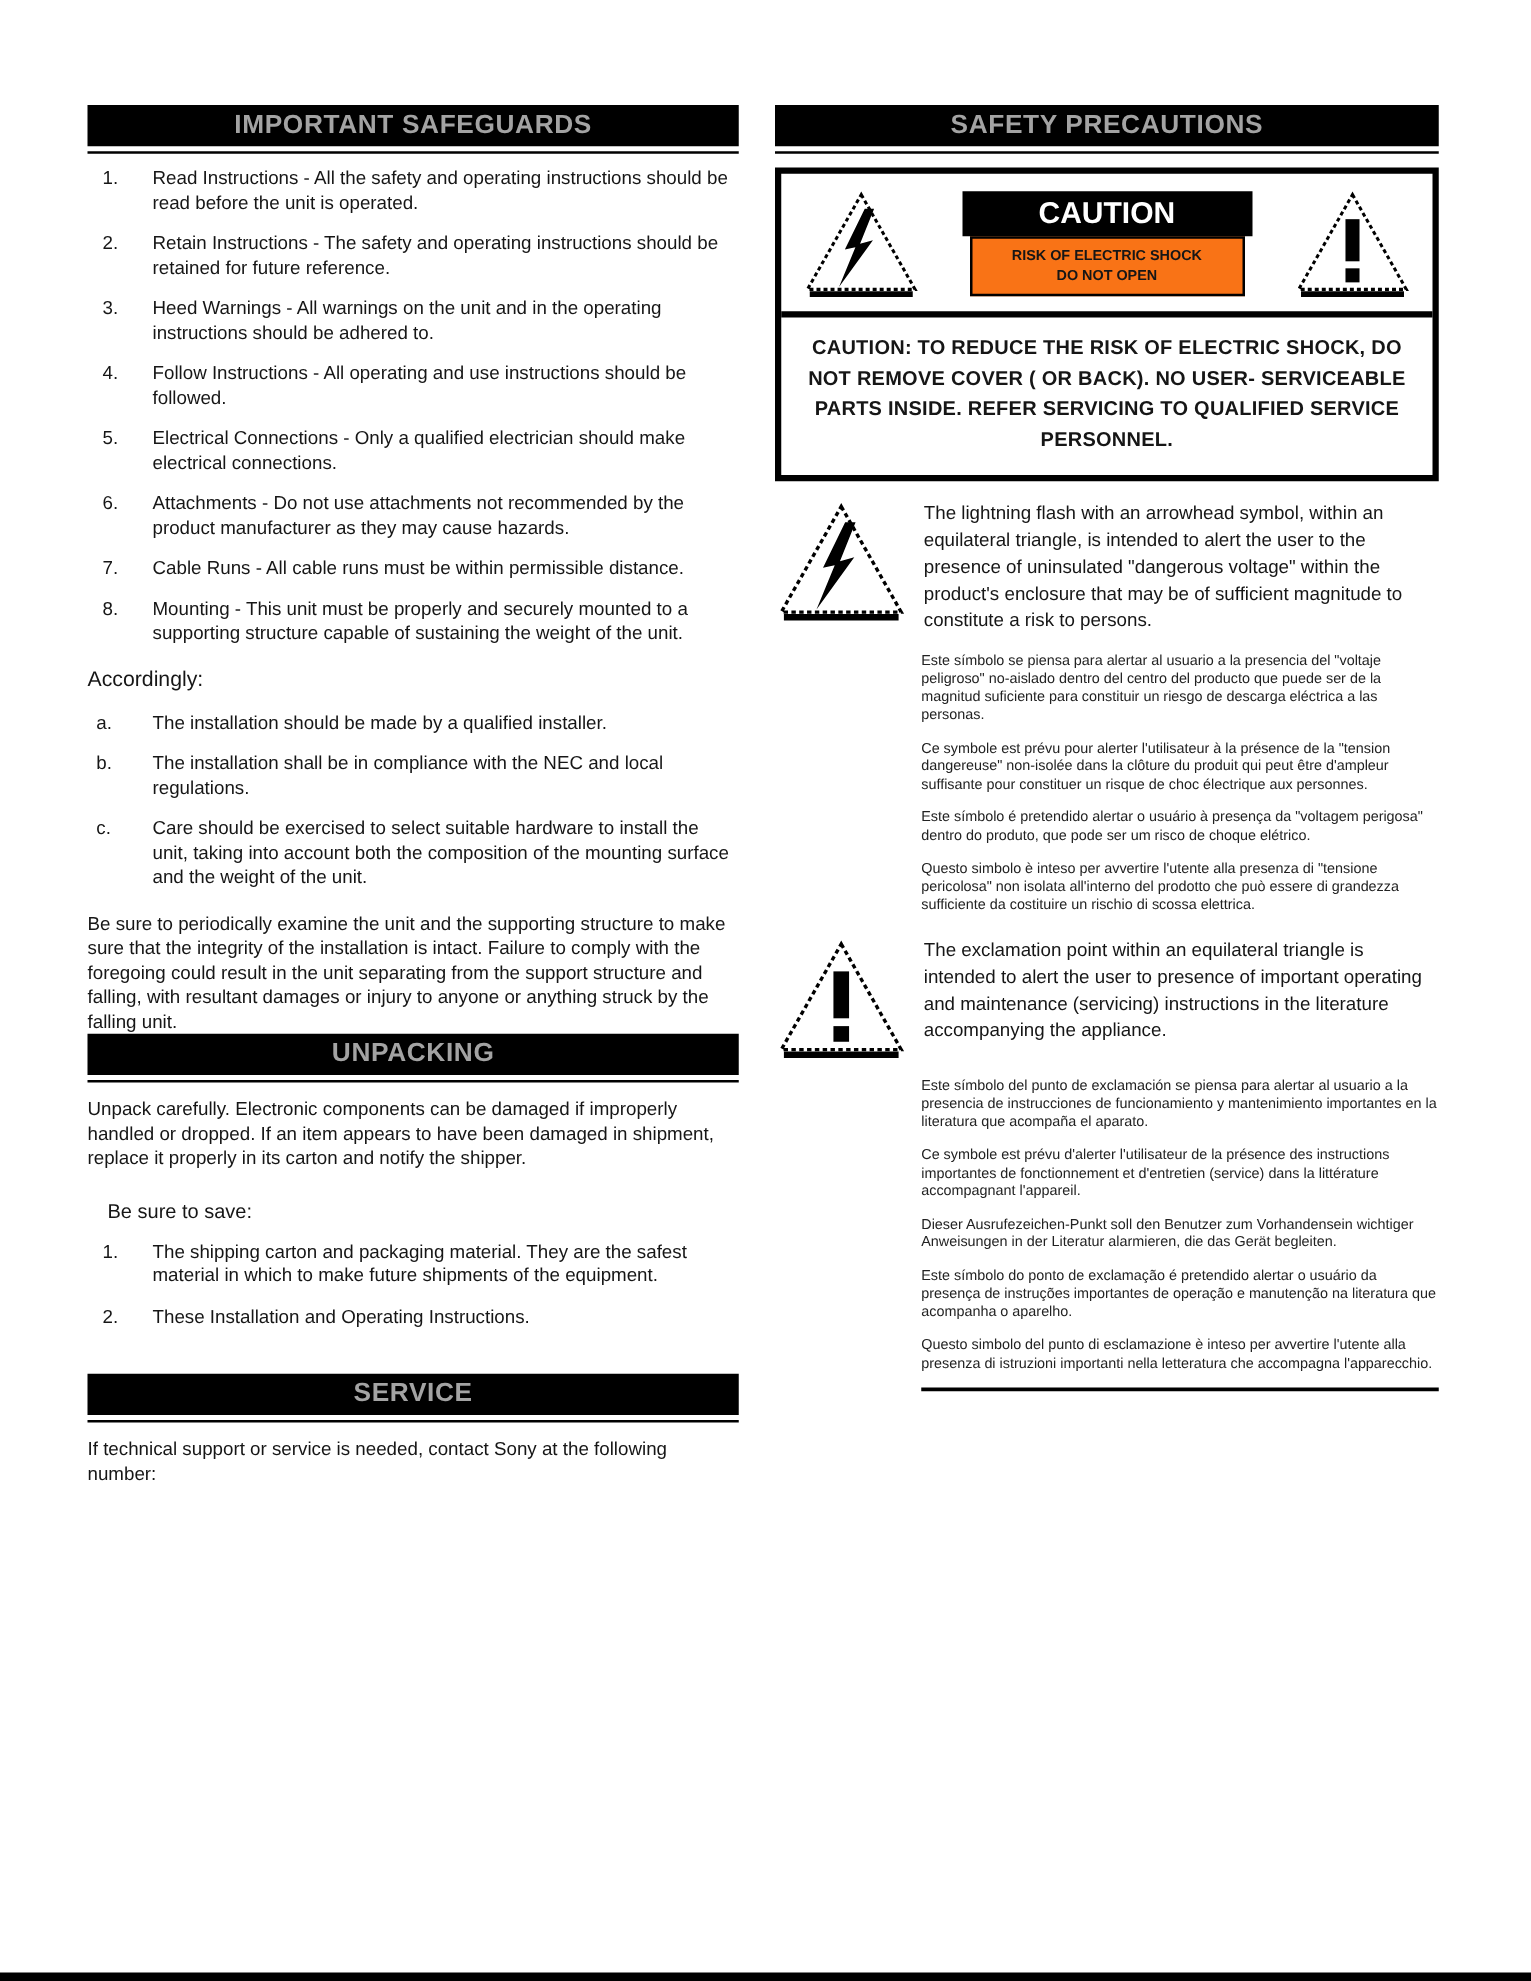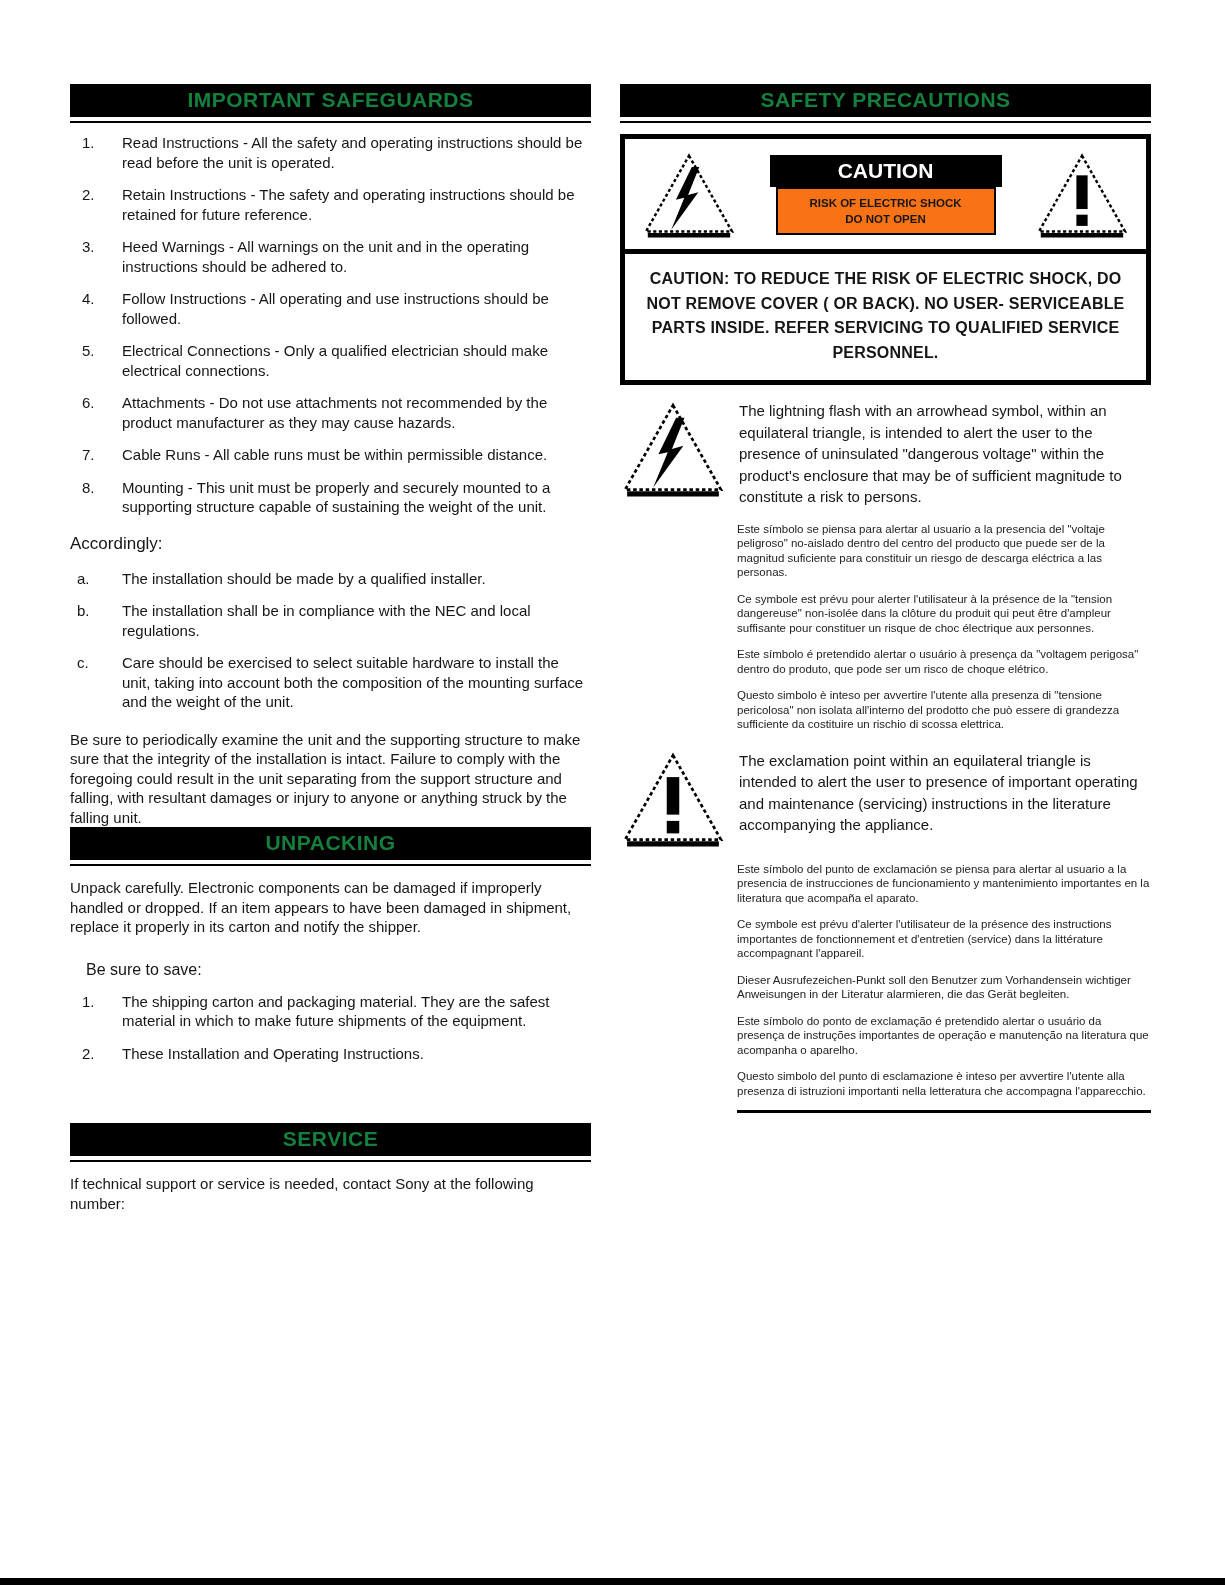--- a/index.html
+++ b/index.html
@@ -10,51 +10,51 @@
     font-family:"Liberation Sans", sans-serif;
     color:#161616;
     overflow:hidden;
   }
   .col{position:absolute;top:84px;}
   .col-left{left:70px;width:521px;}
   .col-right{left:620px;width:531px;}
 
   .bar{
     position:relative;
-    background:#000;color:#15803d;
+    background:#000;color:#a3a3a3;
     text-align:center;font-weight:bold;
     font-size:21px;letter-spacing:0.5px;
     padding:4px 0 5px;
   }
   .bar::after{
     content:"";position:absolute;left:0;right:0;bottom:-6px;height:2px;background:#000;
   }
 
   
   .num-list{margin:16px 0 0 0;padding:0;list-style:none;}
   .li{display:flex;margin-bottom:13px;font-size:15px;line-height:19.5px;}
   .li-num{width:52px;padding-left:12px;box-sizing:border-box;flex:none;}
   .li-letter{width:52px;padding-left:7px;box-sizing:border-box;flex:none;}
   .li-text{flex:1;}
   .accordingly{font-size:17px;margin:17px 0 15px 0;}
   .body-par{font-size:15px;line-height:19.5px;margin:18px 0 0 0;}
   .save-label{font-size:16px;margin:24px 0 13px 16px;}
   .mt-sec{}
-  .mt-sec2{margin-top:60px;}
+  .mt-sec2{margin-top:36px;}
 
   
   .caution-outer{margin-top:17px;border:5px solid #000;background:#fff;}
   .caution-symbols{
     display:flex;align-items:center;justify-content:space-between;
     padding:12px 16px 10px;border-bottom:5px solid #000;
   }
   .tri-small{width:96px;height:88px;flex:none;}
   .tri-big{width:106px;height:98px;flex:none;}
   .caution-label-box{width:232px;flex:none;}
-  .clb-top{background:#000;color:#fff;text-align:center;font-weight:bold;font-size:21px;padding:4px 0;}
+  .clb-top{background:#000;color:#fff;text-align:center;font-weight:bold;font-size:24px;padding:4px 0;}
   .clb-bot{border:2px solid #000;margin:0 6px;background:#f97316;text-align:center;
     font-weight:bold;font-size:11.5px;line-height:16px;padding:6px 2px;}
   .caution-text{
     text-align:center;font-weight:bold;font-size:16px;line-height:24.5px;
     padding:13px 8px 15px;letter-spacing:0.2px;
   }
 
   .sym-row{display:flex;gap:13px;margin-top:15px;align-items:flex-start;}
   .sym-row .eng{flex:1;font-size:15px;line-height:21.5px;margin:0;}
   .trans-block{margin:14px 0 0 117px;}

